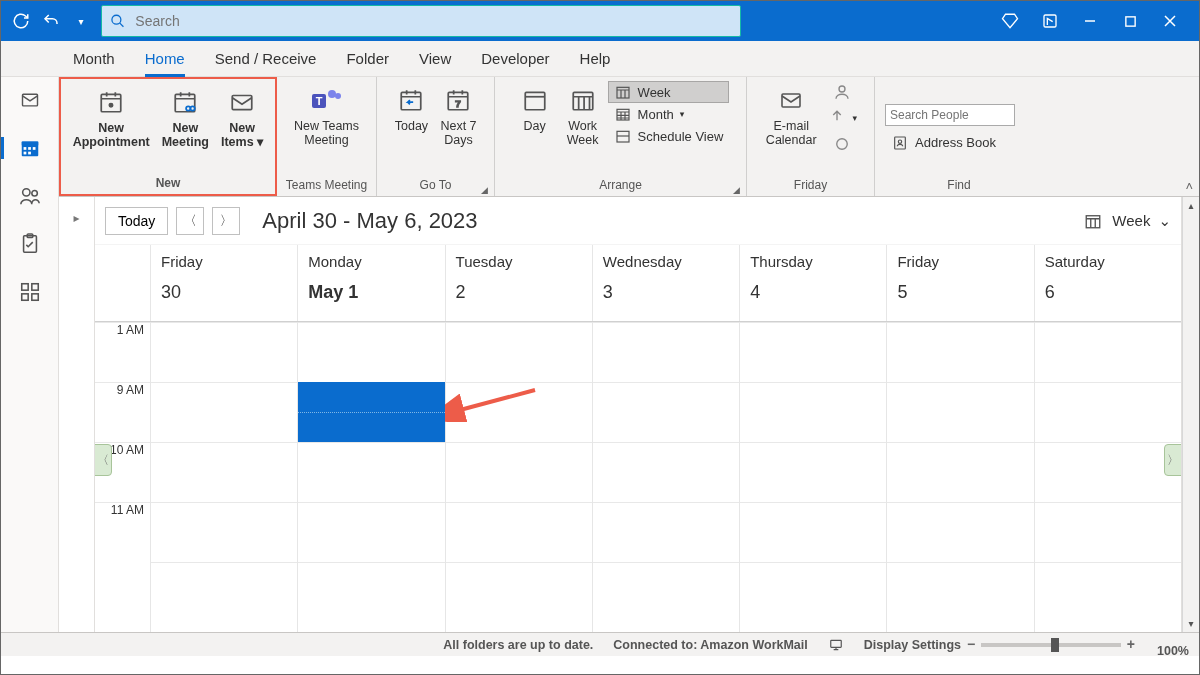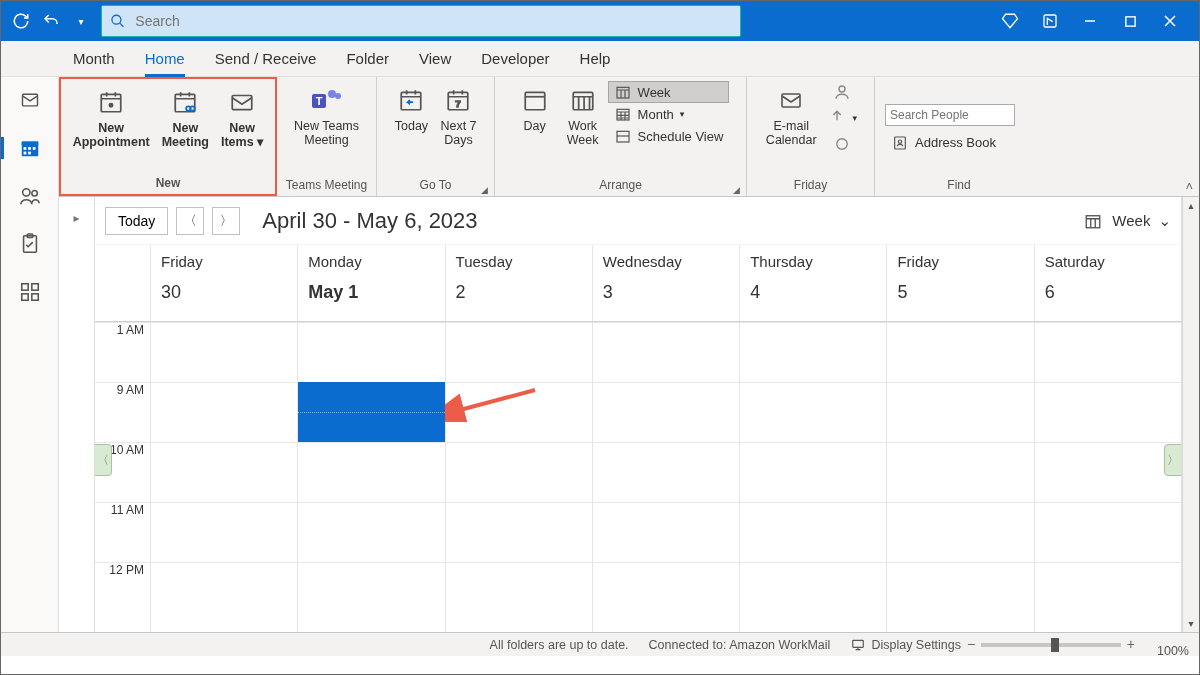--- a/index.html
+++ b/index.html
@@ -69,21 +69,21 @@
 .selection { position:absolute; left:0; right:0; background:#0a6cce; }
 .selection::after { content:""; position:absolute; left:0; right:0; top:50%; border-top:1px dotted #7fb7e6; }
 .scroll-v { width:17px; background:#f3f2f1; border-left:1px solid #d8d8d8; display:flex; flex-direction:column; }
 .scroll-v .arrow { height:17px; display:flex; align-items:center; justify-content:center; font-size:10px; cursor:pointer; color:#555; }
 .scroll-v .track { flex:1; }
 .edge-arrow { position:absolute; top:122px; width:18px; height:32px; background:#d9ead3; border:1px solid #a8c49a; display:flex; align-items:center; justify-content:center; font-size:12px; cursor:pointer; color:#666; }
 .edge-arrow.left { left:-1px; border-top-right-radius:4px; border-bottom-right-radius:4px; }
 .edge-arrow.right { right:-1px; border-top-left-radius:4px; border-bottom-left-radius:4px; }
 .annotation-arrow { position:absolute; pointer-events:none; }
 
-.statusbar { height:24px; background:#f3f2f1; border-top:1px solid #c8c6c4; display:flex; align-items:center; padding:0 10px; font-size:12.5px; color:#555; gap:20px; }
+.statusbar { height:24px; background:#f3f2f1; border-top:1px solid #c8c6c4; display:flex; align-items:center; padding:0 10px; font-size:12.5px; color:#555; gap:20px;font-weight:bold; }
 .statusbar .spacer { flex:1; }
 .zoom-slider { width:140px; height:4px; background:#c8c6c4; position:relative; }
 .zoom-slider .thumb { position:absolute; top:-5px; width:8px; height:14px; background:#555; left:50%; }
 .zoom-slider::before, .zoom-slider::after { position:absolute; top:-7px; font-size:14px; color:#666; }
 .zoom-slider::before { content:"−"; left:-14px; }
 .zoom-slider::after { content:"+"; right:-14px; }
 svg { display:block; }
 .ic-svg { color:#555; }
 </style>
 </head>
@@ -442,21 +442,20 @@
             </div>
         </div>
 
         <div class="grid-wrap">
           <div class="grid">
             <div class="hours-col">
               <div class="hour-cell">1 AM</div>
               <div class="hour-cell">9 AM</div>
               <div class="hour-cell">10 AM</div>
               <div class="hour-cell">11 AM</div>
-              <div class="hour-cell">12 PM</div>
             </div>
             <div class="day-col">
                 <div class="slot"></div>
                 <div class="slot"></div>
                 <div class="slot"></div>
                 <div class="slot"></div>
                 <div class="slot"></div>
               </div>
             <div class="day-col">
               <div class="slot"></div>
@@ -520,21 +519,21 @@
         <div class="arrow">▾</div>
       </div>
     </div>
   </div>
 </div>
 
 <div class="statusbar">
   <div class="spacer"></div>
   <span>All folders are up to date.</span>
   <span>Connected to: Amazon WorkMail</span>
-  <span style="display:flex;align-items:center;gap:5px;">
+  <span style="display:flex;align-items:center;gap:20px;">
       <svg width="16" height="14" viewBox="0 0 24 24" fill="none" stroke="#555" stroke-width="2">
         <rect x="3" y="4" width="18" height="12" rx="1"></rect>
         <path d="M8 20h8M12 16v4"></path>
       </svg>
       <span>Display Settings</span>
     </span>
   <div class="zoom-slider">
       <div class="thumb"></div>
     </div>
   <span style="margin-left:16px;margin-top:12px;">100%</span>

